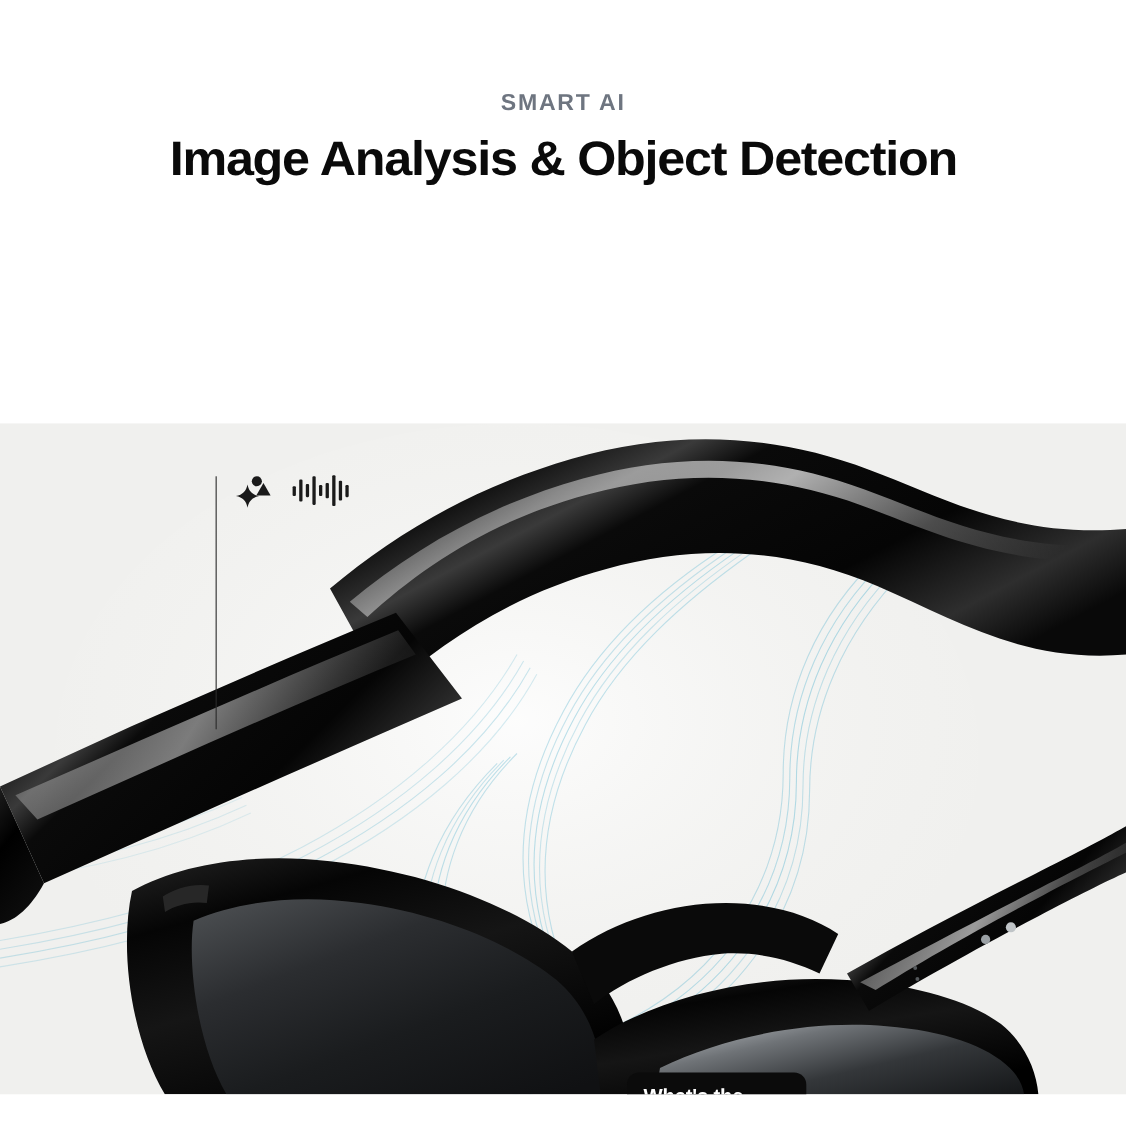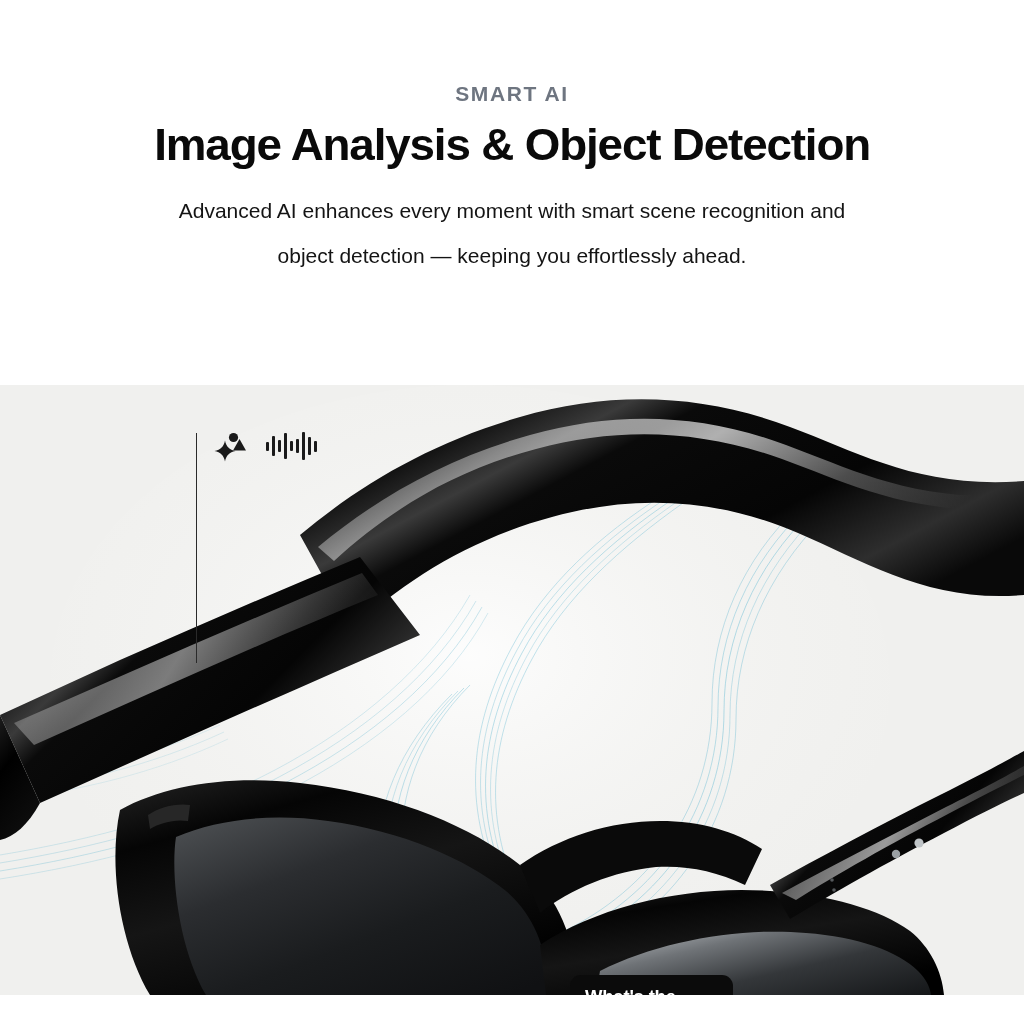--- a/index.html
+++ b/index.html
@@ -109,21 +109,20 @@
   }
 </style>
 </head>
 <body>
 
 <div class="page">
 
   <div class="copy-block">
     <div class="eyebrow">SMART AI</div>
     <h1 class="headline">Image Analysis &amp; Object Detection</h1>
-    <p class="subcopy">Advanced AI enhances every moment with smart scene recognition and object detection — keeping you effortlessly ahead.</p>
   </div>
 
   <div class="hero">
 
     <svg class="hero-svg" viewBox="0 0 1024 610" preserveAspectRatio="none">
       <defs>
         <linearGradient id="armTop" x1="0" y1="0" x2="1" y2="0.6">
           <stop offset="0%" stop-color="#111"></stop>
           <stop offset="18%" stop-color="#000"></stop>
           <stop offset="34%" stop-color="#3a3a3a"></stop>

